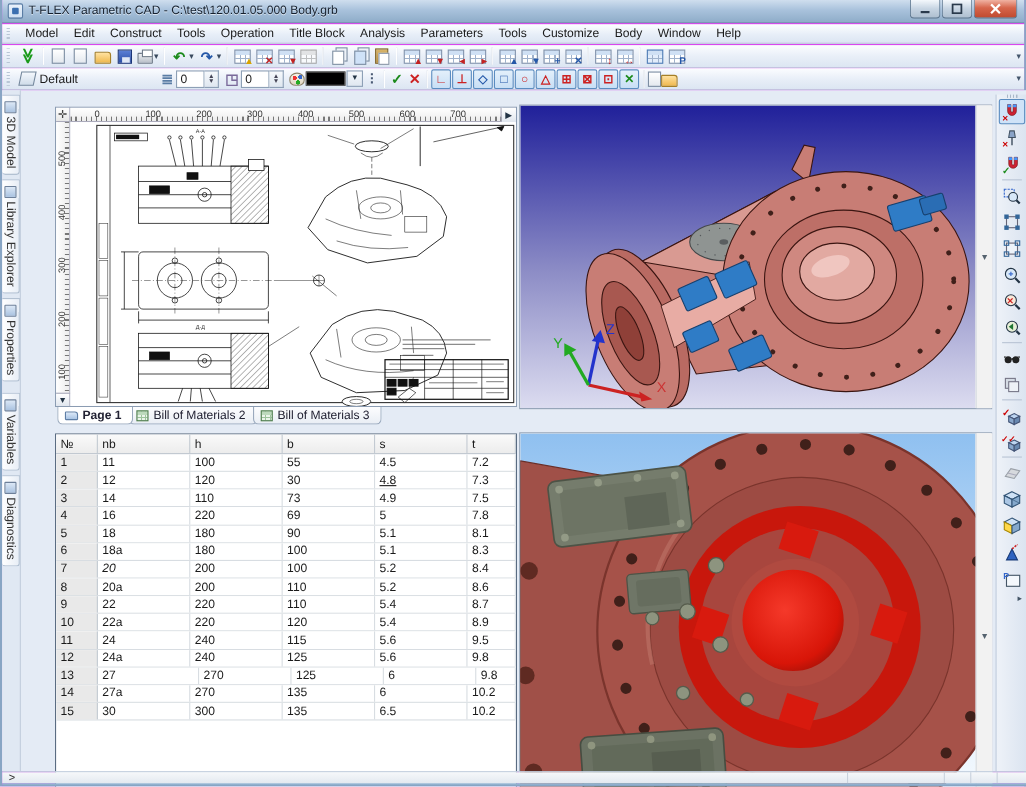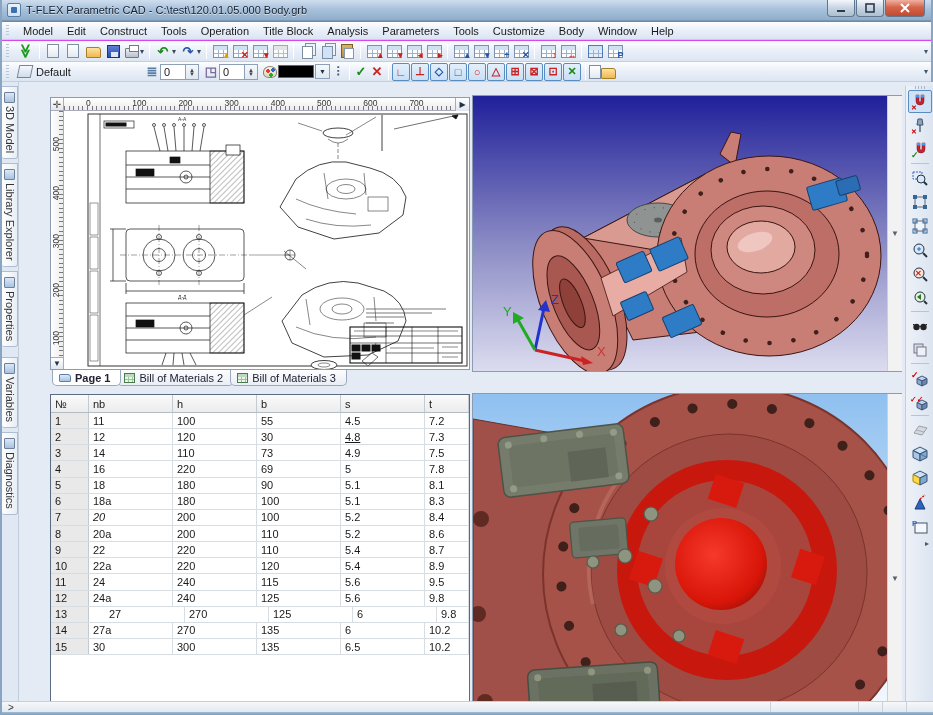--- a/index.html
+++ b/index.html
@@ -679,21 +679,21 @@
           <div class="trow">
             <div class="tc num" style="width: 38px;">12</div>
             <div class="tc" style="width: 84px;">24a</div>
             <div class="tc" style="width: 84px;">240</div>
             <div class="tc" style="width: 84px;">125</div>
             <div class="tc" style="width: 84px;">5.6</div>
             <div class="tc" style="width: 44px; flex: 1 1 0%;">9.8</div>
           </div>
           <div class="trow">
             <div class="tc num" style="width: 38px;">13</div>
-            <div class="tc" style="width: 80px; margin-left: 16px;">27</div>
+            <div class="tc" style="width: 92px;">27</div>
             <div class="tc" style="width: 84px;">270</div>
             <div class="tc" style="width: 84px;">125</div>
             <div class="tc" style="width: 84px;">6</div>
             <div class="tc" style="width: 44px; flex: 1 1 0%;">9.8</div>
           </div>
           <div class="trow">
             <div class="tc num" style="width: 38px;">14</div>
             <div class="tc" style="width: 84px;">27a</div>
             <div class="tc" style="width: 84px;">270</div>
             <div class="tc" style="width: 84px;">135</div>

